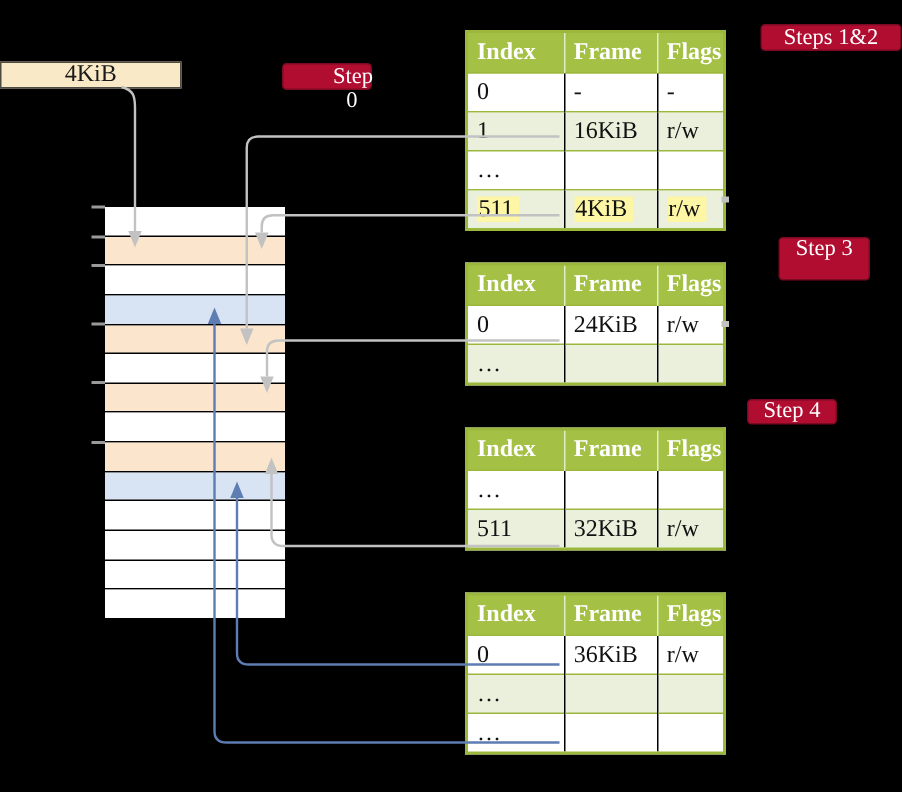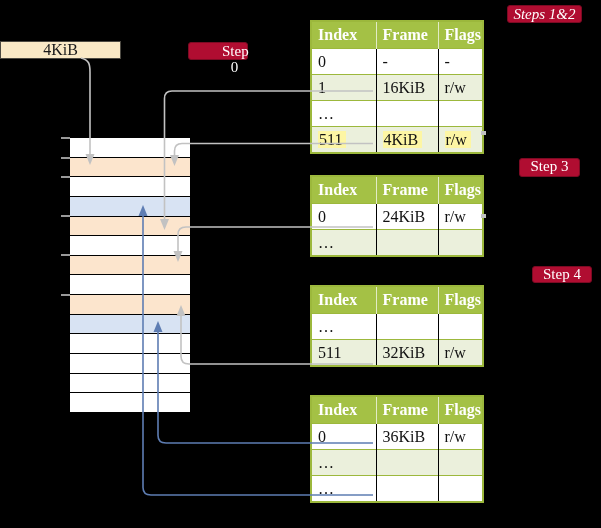--- a/index.html
+++ b/index.html
@@ -20,23 +20,23 @@
   }
 
   
   .badge {
     position:absolute; box-sizing:border-box;
     background: var(--badge-red, #b00d31);
     border:1px solid #7c0a23; border-radius:3px;
     color:#fff; font-size:15px; text-align:center; line-height:16px;
   }
   #badge-step0  { left:188px; top:42px;  width:60px; height:18px;padding-left:33px; }
-  #badge-steps12{ left:507px; top:5px;  width:75px; height:18px;font-style:italic; }
-  #badge-step3  { left:519px; top:158px; width:61px; height:19px; line-height:15px; }
-  #badge-step4  { left:532px; top:266px; width:60px; height:17px; line-height:15px; }
+  #badge-steps12{ left:507px; top:16px;  width:94px; height:18px; }
+  #badge-step3  { left:519px; top:158px; width:61px; height:29px; line-height:15px; }
+  #badge-step4  { left:498px; top:266px; width:60px; height:17px; line-height:15px; }
 
   
   table.ptable {
     position:absolute; left:310px; width:172px;
     border-collapse:collapse; table-layout:fixed;
     background:#fff;
     border:2px solid var(--table-border-green, #9cb83c);
     font-size:16px; color:#111;
   }
   #table-0 { top:20px; }  #table-1 { top:175px; }

